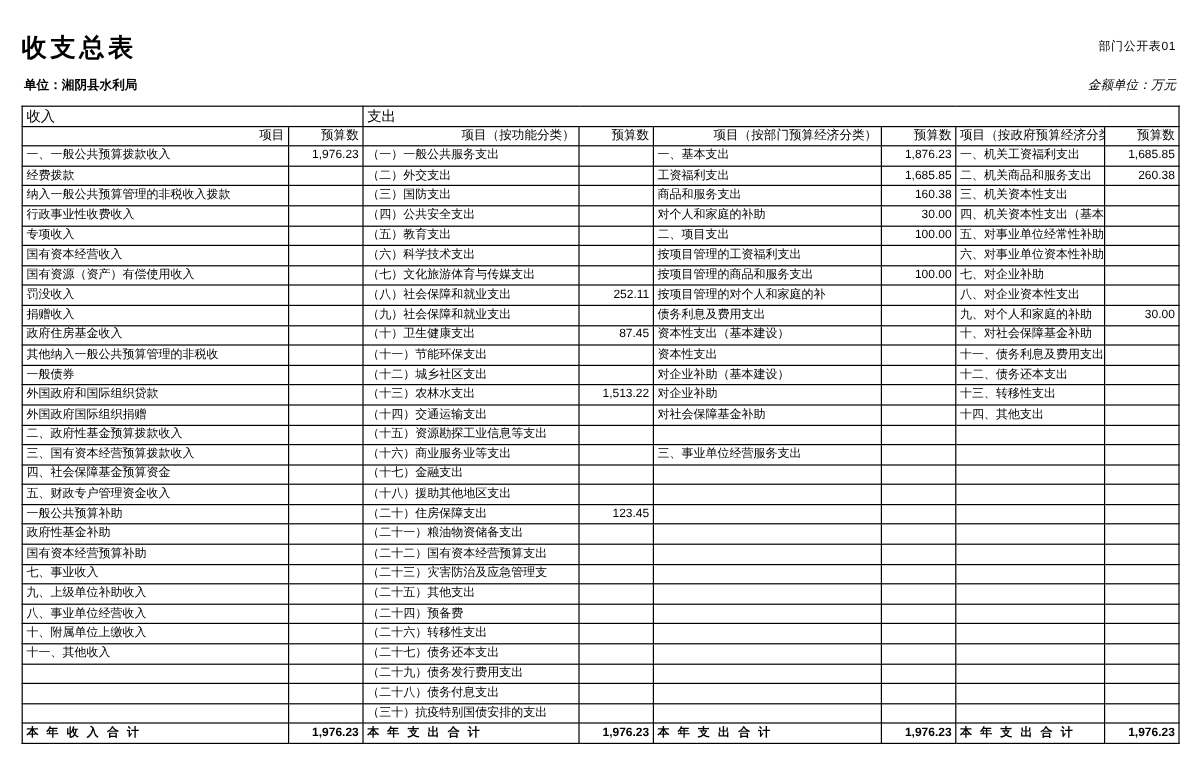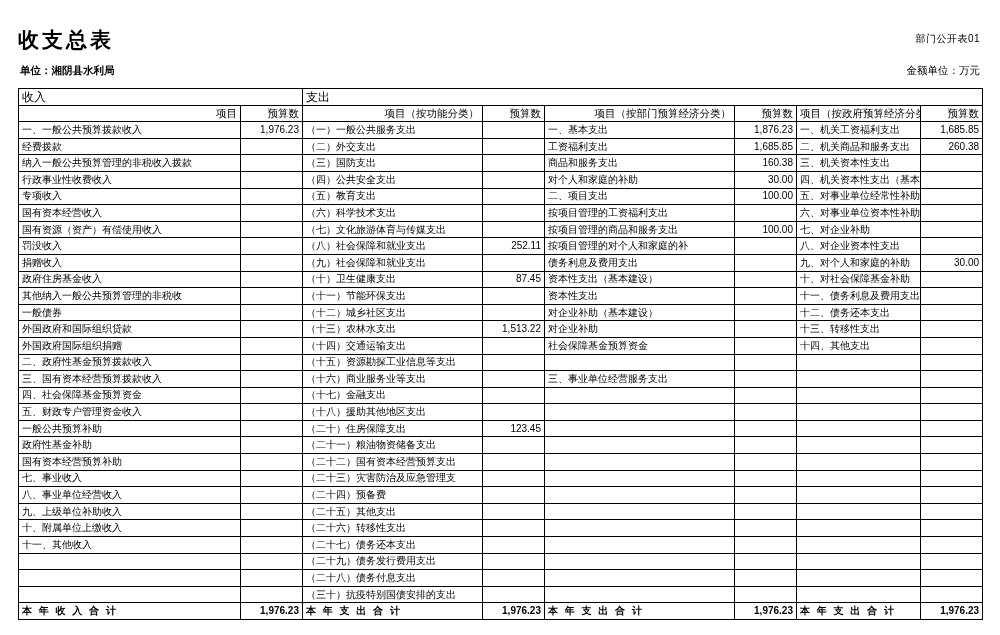--- a/index.html
+++ b/index.html
@@ -45,20 +45,21 @@
   .meta-left {
     position: absolute;
     left: 2px;
     top: 0;
     font-weight: bold;
   }
   .meta-right {
     position: absolute;
     right: 2px;
     top: 0;
+    font-style: italic;
   }
   table.main {
     border-collapse: collapse;
     width: 964px;
     table-layout: fixed;
     font-size: 10px;
   }
   table.main td, table.main th {
     border: 1px solid #000000;
     padding: 0 3px;
@@ -264,21 +265,21 @@
           <td class="item indent2">对企业补助</td>
           <td class="num"></td>
           <td class="item">十三、转移性支出</td>
           <td class="num"></td>
         </tr>
         <tr>
           <td class="item indent1">外国政府国际组织捐赠</td>
           <td class="num"></td>
           <td class="item">（十四）交通运输支出</td>
           <td class="num"></td>
-          <td class="item indent2">社会保障基金预算资金</td>
+          <td class="item indent2">对社会保障基金补助</td>
           <td class="num"></td>
           <td class="item">十四、其他支出</td>
           <td class="num"></td>
         </tr>
         <tr>
           <td class="item">二、政府性基金预算拨款收入</td>
           <td class="num"></td>
           <td class="item">（十五）资源勘探工业信息等支出</td>
           <td class="num"></td>
           <td class="item"></td>
@@ -350,33 +351,33 @@
           <td class="item">七、事业收入</td>
           <td class="num"></td>
           <td class="item">（二十三）灾害防治及应急管理支</td>
           <td class="num"></td>
           <td class="item"></td>
           <td class="num"></td>
           <td class="item"></td>
           <td class="num"></td>
         </tr>
         <tr>
+          <td class="item">九、上级单位补助收入</td>
+          <td class="num"></td>
+          <td class="item">（二十五）其他支出</td>
+          <td class="num"></td>
+          <td class="item"></td>
+          <td class="num"></td>
+          <td class="item"></td>
+          <td class="num"></td>
+        </tr>
+        <tr>
           <td class="item">八、事业单位经营收入</td>
           <td class="num"></td>
           <td class="item">（二十四）预备费</td>
-          <td class="num"></td>
-          <td class="item"></td>
-          <td class="num"></td>
-          <td class="item"></td>
-          <td class="num"></td>
-        </tr>
-        <tr>
-          <td class="item">九、上级单位补助收入</td>
-          <td class="num"></td>
-          <td class="item">（二十五）其他支出</td>
           <td class="num"></td>
           <td class="item"></td>
           <td class="num"></td>
           <td class="item"></td>
           <td class="num"></td>
         </tr>
         <tr>
           <td class="item">十、附属单位上缴收入</td>
           <td class="num"></td>
           <td class="item">（二十六）转移性支出</td>

